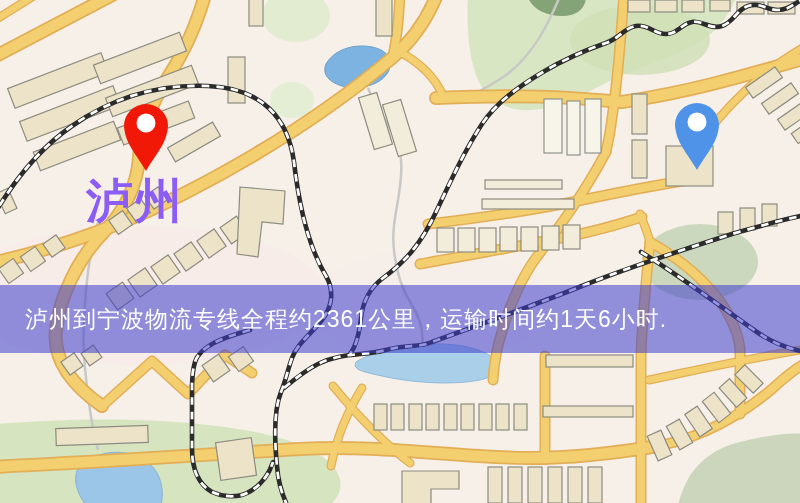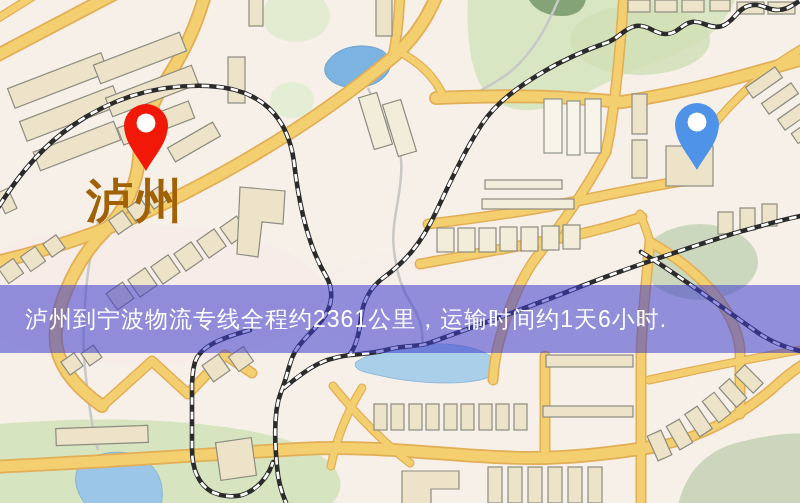--- a/index.html
+++ b/index.html
@@ -245,21 +245,21 @@
   <div class="banner" style="background-color: rgba(62, 62, 205, 0.55);">
     <span style="color: rgb(255, 255, 255);">泸州到宁波物流专线全程约2361公里，运输时间约1天6小时.</span>
   </div>
 
   <div class="pin pin-origin">
     <svg width="48" height="72" viewBox="-24 -24 48 72">
       <path d="M0,46 C-9,30 -21,19 -22,1 A22,22 0 1 1 22,1 C21,19 9,30 0,46 Z" fill="#f11808"></path>
       <circle cx="0" cy="-2" r="9.5" fill="#ffffff"></circle>
     </svg>
   </div>
-  <div class="citylabel lbl-origin" style="color: #a16207; text-align: right;">泸州</div>
+  <div class="citylabel lbl-origin" style="color: #8b5cf6; text-align: right;">泸州</div>
 
   <div class="pin pin-dest">
     <svg width="48" height="72" viewBox="-24 -24 48 72">
       <path d="M0,46 C-9,30 -21,19 -22,1 A22,22 0 1 1 22,1 C21,19 9,30 0,46 Z" fill="#4f93e8"></path>
       <circle cx="0" cy="-2" r="9.5" fill="#ffffff"></circle>
     </svg>
   </div>
 
 </div>
 

